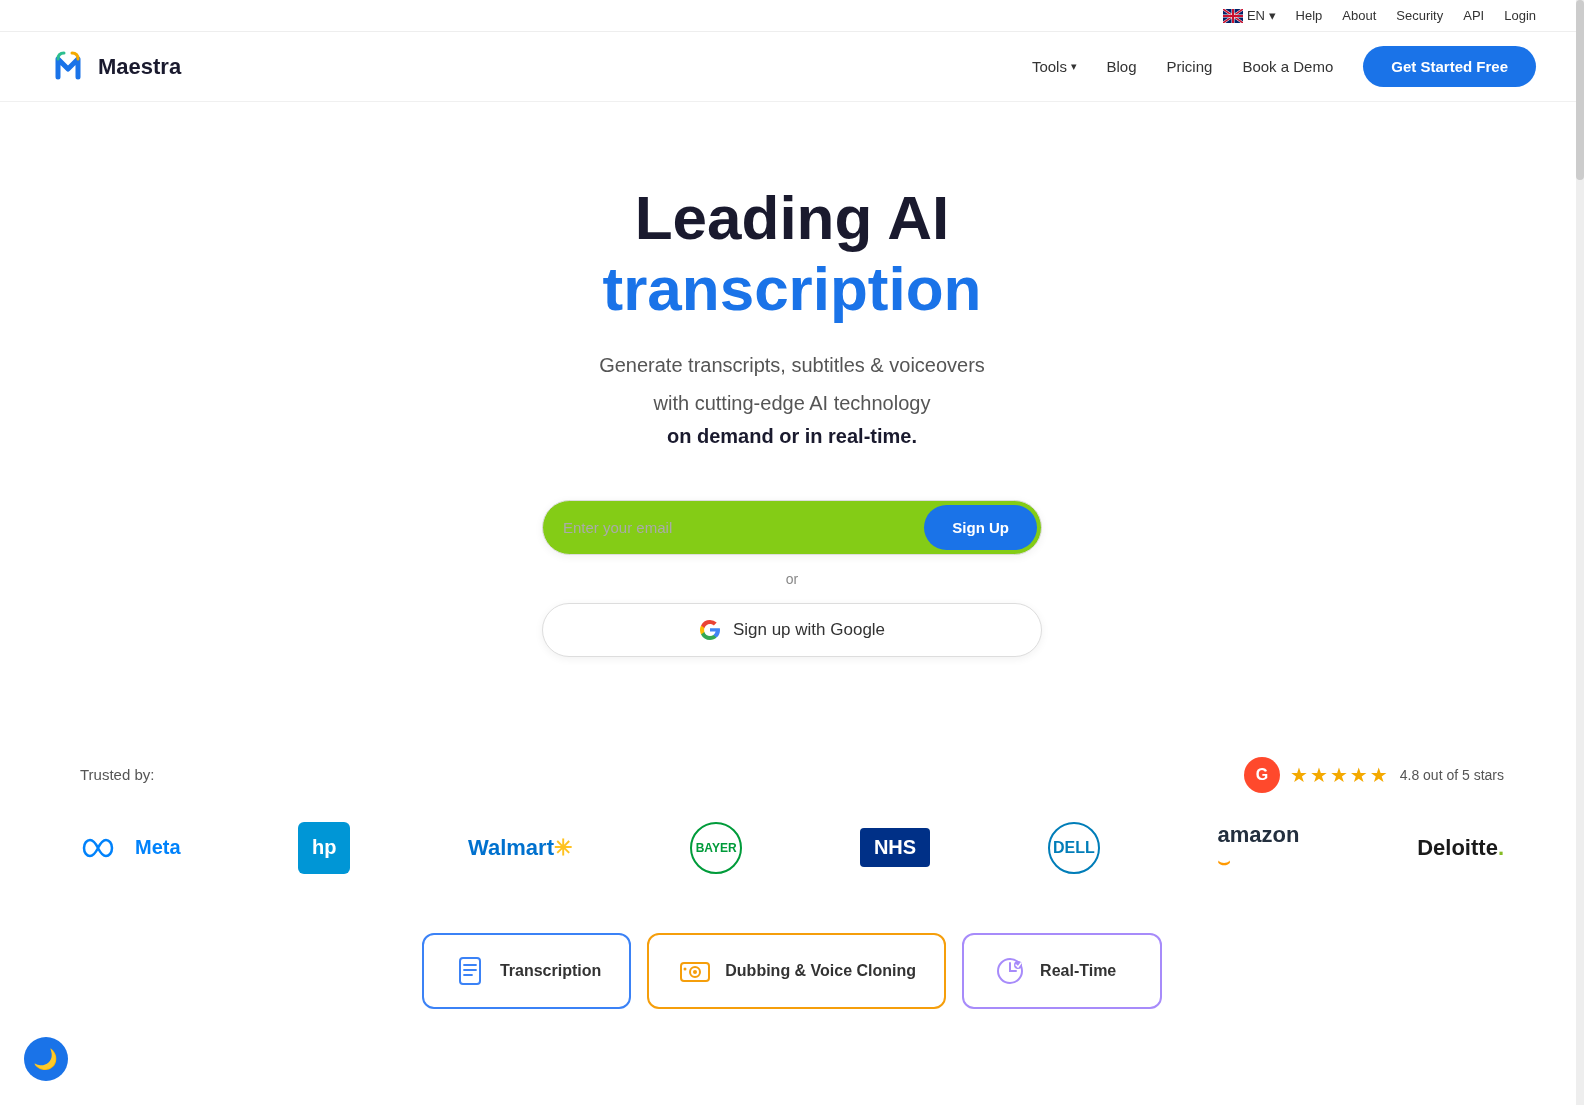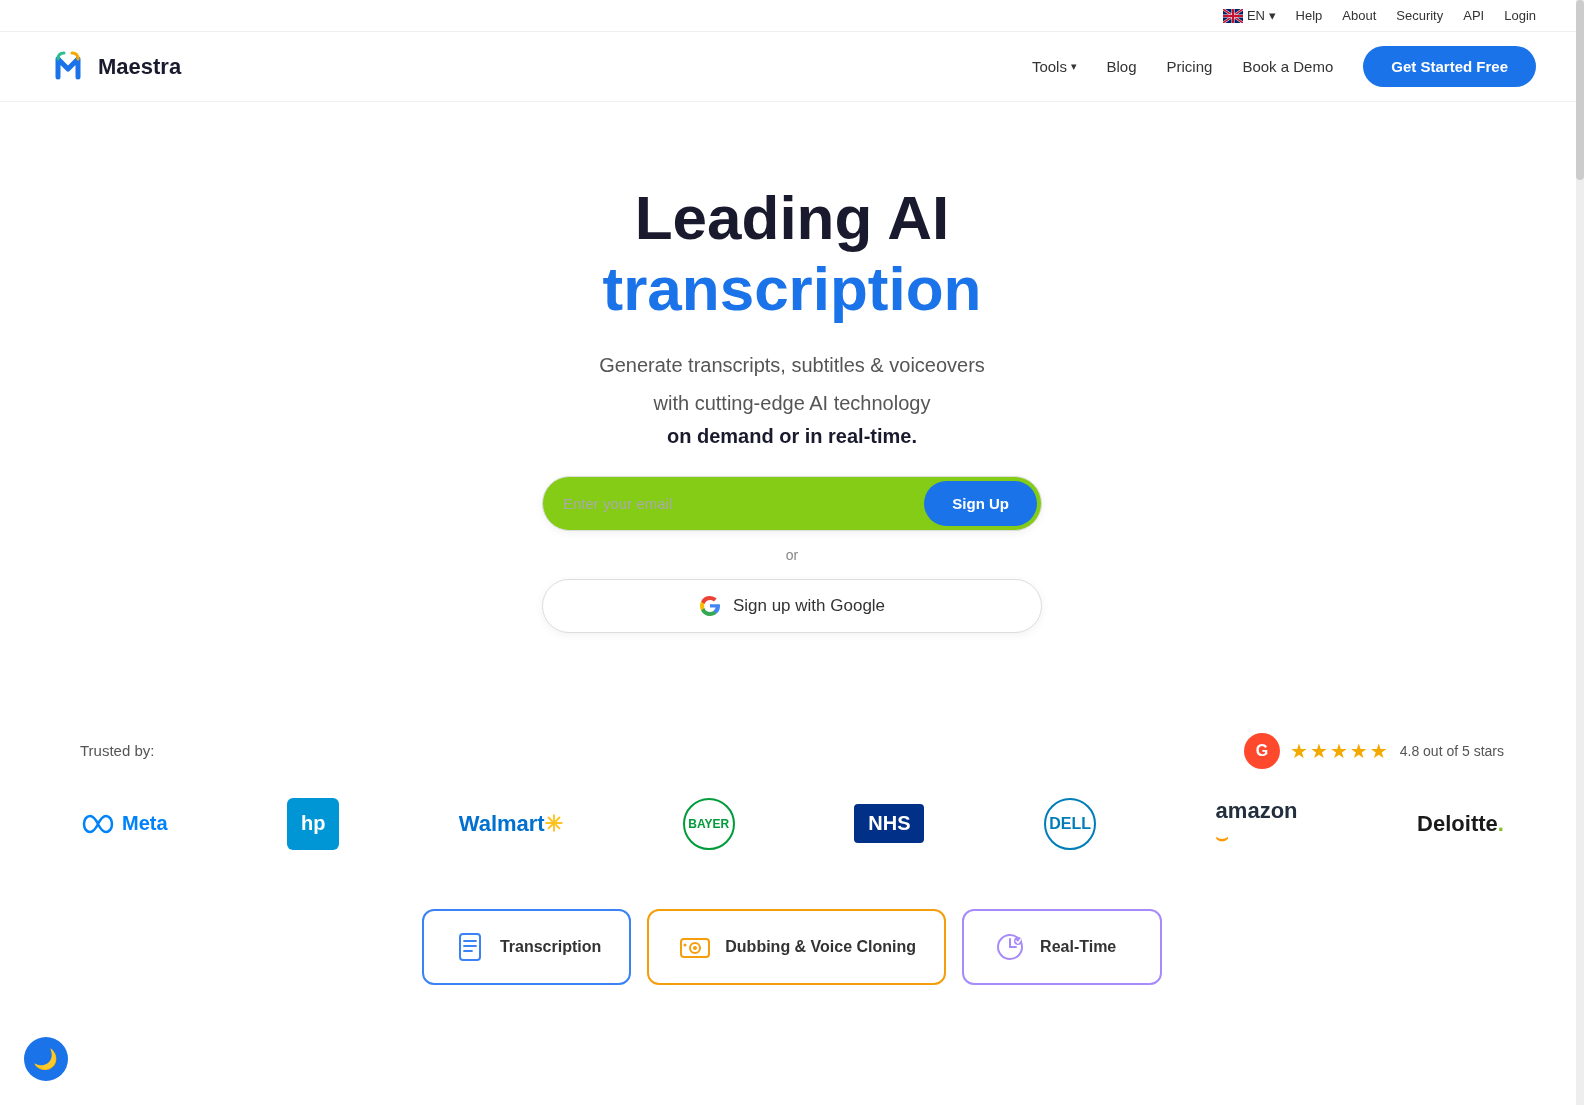--- a/index.html
+++ b/index.html
@@ -17,21 +17,21 @@
     .logo-text { font-size: 22px; font-weight: 600; color: #1a1a2e; }
     .nav-links { display: flex; align-items: center; gap: 30px; }
     .nav-link { font-size: 15px; color: #333; text-decoration: none; cursor: pointer; display: flex; align-items: center; gap: 4px; }
     .nav-cta { background: #1a73e8; color: #fff; border: none; border-radius: 25px; padding: 12px 28px; font-size: 15px; font-weight: 600; cursor: pointer; }
 
     
     .hero { text-align: center; padding: 80px 48px 50px; background: #fff; }
     .hero-title { font-size: 62px; font-weight: 700; color: #1a1a2e; line-height: 1.15; margin-bottom: 24px; }
     .hero-title .highlight { color: #1a73e8; }
     .hero-subtitle { font-size: 20px; color: #555; line-height: 1.6; margin-bottom: 6px; }
-    .hero-subtitle-bold { font-size: 20px; font-weight: 700; color: #1a1a2e; margin-bottom: 28px; }
+    .hero-subtitle-bold { font-size: 20px; font-weight: 700; color: #1a1a2e; margin-bottom: 52px; }
 
     
     .email-form { display: flex; justify-content: center; align-items: center; gap: 0; max-width: 500px; margin: 0 auto 16px; border: 1.5px solid #ddd; border-radius: 30px; overflow: hidden; background: #84cc16; box-shadow: 0 2px 8px rgba(0,0,0,0.06); }
     .email-input { flex: 1; border: none; outline: none; padding: 16px 20px; font-size: 15px; color: #333; background: transparent; }
     .email-input::placeholder { color: #aaa; }
     .signup-btn { background: #1a73e8; color: #fff; border: none; padding: 14px 28px; font-size: 15px; font-weight: 600; border-radius: 30px; cursor: pointer; margin: 4px; }
 
     .or-divider { text-align: center; color: #888; font-size: 14px; margin-bottom: 16px; }
 
     .google-btn { display: flex; align-items: center; justify-content: center; gap: 12px; max-width: 500px; margin: 0 auto; border: 1.5px solid #ddd; border-radius: 30px; padding: 15px 30px; font-size: 17px; color: #333; cursor: pointer; background: #fff; box-shadow: 0 2px 8px rgba(0,0,0,0.06); font-weight: 500; }
@@ -42,21 +42,21 @@
     .trusted-label { font-size: 15px; color: #555; }
     .rating-badge { display: flex; align-items: center; gap: 10px; }
     .g2-icon { width: 36px; height: 36px; background: #ff492c; border-radius: 50%; display: flex; align-items: center; justify-content: center; color: #fff; font-weight: 700; font-size: 16px; }
     .stars { color: #f4a900; font-size: 20px; letter-spacing: 2px; }
     .rating-text { font-size: 14px; color: #555; }
 
     .logos-row { display: flex; align-items: center; justify-content: space-between; gap: 20px; flex-wrap: nowrap; }
     .logo-item { display: flex; align-items: center; justify-content: center; height: 50px; }
 
     
-    .meta-logo { font-size: 22px; font-weight: 700; color: #0082fb; display: flex; align-items: center; gap: 6px; }
+    .meta-logo { font-size: 22px; font-weight: 700; color: #0082fb; display: flex; align-items: center; gap: 19px; }
 
     
     .hp-logo { width: 52px; height: 52px; background: #0096d6; border-radius: 6px; display: flex; align-items: center; justify-content: center; color: #fff; font-size: 20px; font-weight: 700; }
 
     
     .walmart-logo { font-size: 22px; font-weight: 700; color: #0071ce; }
     .walmart-spark { color: #ffc220; }
 
     
     .bayer-logo { width: 52px; height: 52px; border: 2.5px solid #009b3a; border-radius: 50%; display: flex; align-items: center; justify-content: center; font-size: 12px; font-weight: 700; color: #009b3a; }

